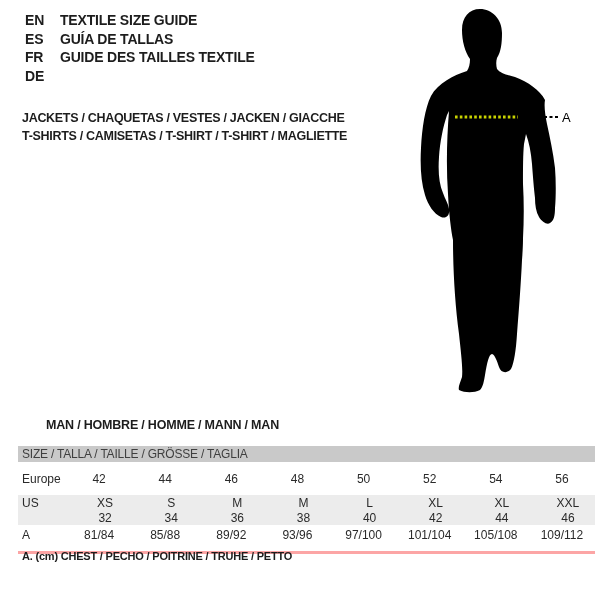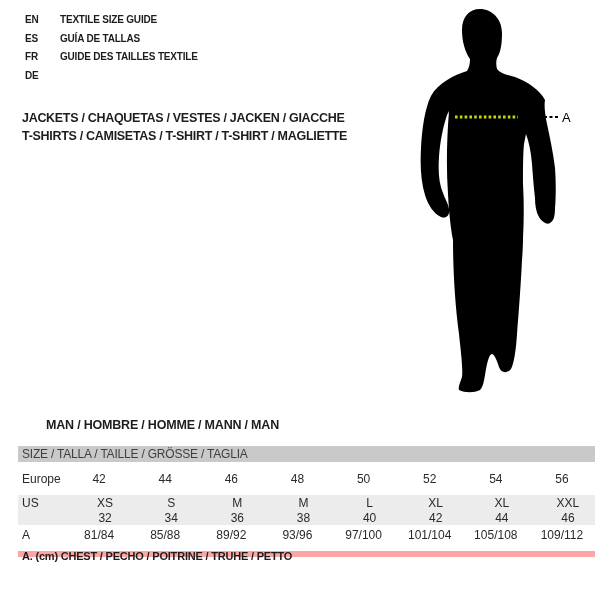--- a/index.html
+++ b/index.html
@@ -3,32 +3,32 @@
 <meta charset="utf-8">
 <style>
   html,body{margin:0;padding:0;}
   body{
     width:600px;height:600px;background:#ffffff;
     font-family:"Liberation Sans","DejaVu Sans",sans-serif;
     color:#1d1d1d;
   }
   #canvas{position:relative;width:600px;height:600px;background:#fff;overflow:hidden;}
 
-  .lang-list{position:absolute;left:25px;top:11px;font-weight:bold;font-size:10px;letter-spacing:-0.2px;}
+  .lang-list{position:absolute;left:25px;top:11px;font-weight:bold;font-size:14px;letter-spacing:-0.2px;}
   .lang-row{display:flex;line-height:18.6px;white-space:nowrap;}
   .lang-code{width:35px;flex:0 0 35px;}
 
   .categories{position:absolute;left:22px;top:109px;font-weight:bold;font-size:12.5px;line-height:18px;letter-spacing:-0.3px;white-space:nowrap;}
 
   .figure{position:absolute;left:418px;top:6px;}
   .figure text{font-family:"Liberation Sans","DejaVu Sans",sans-serif;}
 
   .man-heading{position:absolute;left:22px;top:418px;font-weight:bold;font-size:12.5px;letter-spacing:-0.2px;white-space:nowrap;margin-left:24px;}
 
-  .size-table{position:absolute;left:18px;top:446px;width:577px;border-bottom:6px solid #fca5a5;padding-bottom:6px;}
+  .size-table{position:absolute;left:18px;top:446px;width:577px;border-bottom:3px solid #fca5a5;padding-bottom:6px;}
   .st-header{background:#c9c9c9;color:#3f3f3f;font-size:12px;height:16px;line-height:16px;padding-left:4px;letter-spacing:-0.2px;white-space:nowrap;overflow:hidden;}
   .st-row{display:grid;grid-template-columns:48px repeat(8,1fr);align-items:center;font-size:12px;color:#2a2a2a;}
   .st-label{padding-left:4px;}
   .st-cell{text-align:center;}
   .row-europe{height:33px;}
   .row-shaded{height:15px;background:#ececec;gap:12px;}
   .row-a{height:20px;}
 
   .footnote{position:absolute;left:22px;top:550px;font-weight:bold;font-size:11px;letter-spacing:-0.2px;white-space:nowrap;}
 </style>

